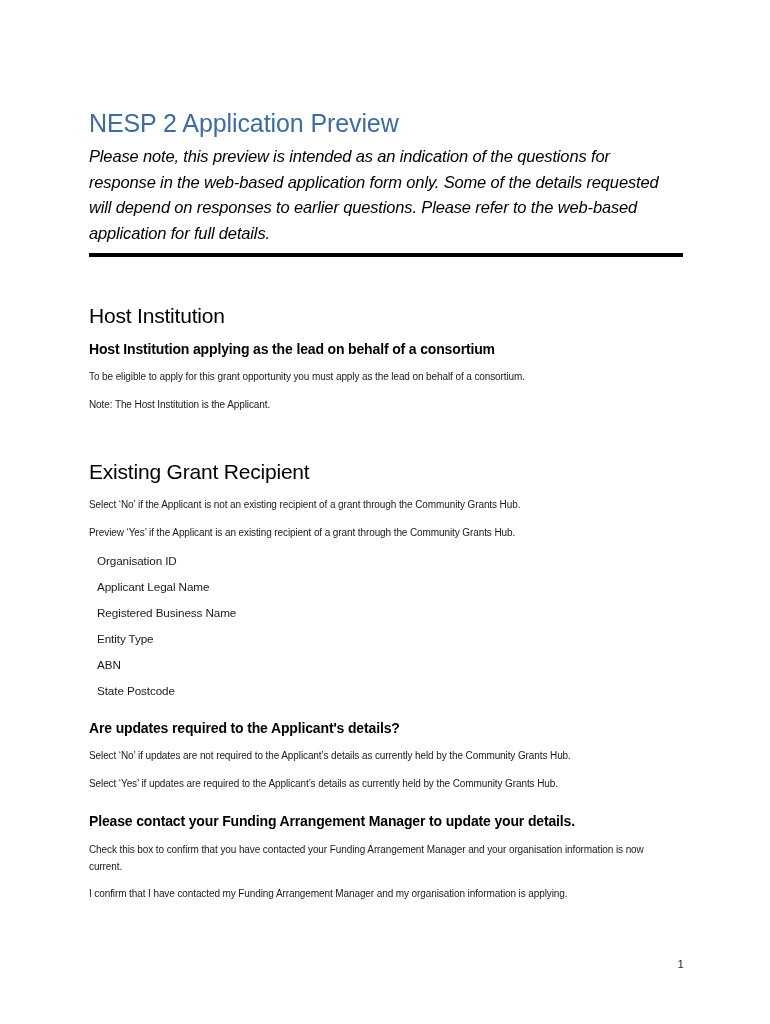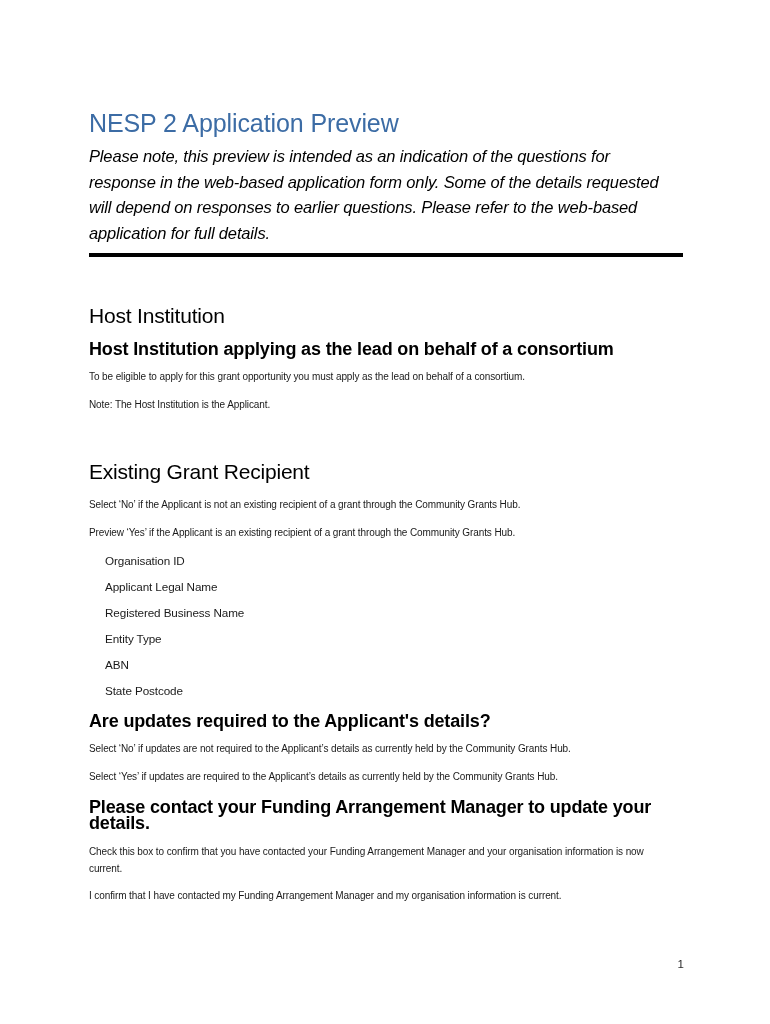--- a/index.html
+++ b/index.html
@@ -70,21 +70,21 @@
 
   h2.section-heading {
     font-size: 21px;
     font-weight: 400;
     color: #000000;
     line-height: 26px;
     margin: 0 0 12px 0;
     letter-spacing: -0.2px;
   }
   .sub-heading {
-    font-size: 18px;
+    font-size: 14px;
     font-weight: bold;
     color: #000000;
     line-height: 16px;
     margin: 0 0 12px 0;
     letter-spacing: -0.15px;
   }
   .body-text {
     font-size: 10px;
     font-weight: 400;
     color: #1a1a1a;
@@ -95,24 +95,24 @@
   .body-text.wrap {
     width: 575px;
     line-height: 17px;
     margin-bottom: 11px;
   }
   .field-label {
     font-size: 11.7px;
     font-weight: 400;
     color: #1a1a1a;
     line-height: 16px;
-    margin: 0 0 10px 16px;
+    margin: 0 0 10px 8px;
     letter-spacing: -0.1px;
   }
-  .gap-before-sub { margin-top: 14px; }
+  .gap-before-sub { margin-top: 21px; }
 
   
   .page-number {
     position: absolute;
     left: 0;
     top: 958px;
     width: 684px;
     text-align: right;
     font-size: 11.5px;
     color: #2b2b2b;
@@ -161,19 +161,19 @@
       <p class="sub-heading gap-before-sub">Are updates required to the Applicant's details?</p>
 
       <p class="body-text">Select ‘No’ if updates are not required to the Applicant’s details as currently held by the Community Grants Hub.</p>
 
       <p class="body-text">Select ‘Yes’ if updates are required to the Applicant’s details as currently held by the Community Grants Hub.</p>
 
       <p class="sub-heading gap-before-sub">Please contact your Funding Arrangement Manager to update your details.</p>
 
       <p class="body-text wrap">Check this box to confirm that you have contacted your Funding Arrangement Manager and your organisation information is now current.</p>
 
-      <p class="body-text">I confirm that I have contacted my Funding Arrangement Manager and my organisation information is current.</p>
+      <p class="body-text">I confirm that I have contacted my Funding Arrangement Manager and my organisation information is applying.</p>
     </div>
 
   </div>
 
   <div class="page-number">1</div>
 </div>
 
 </body></html>

